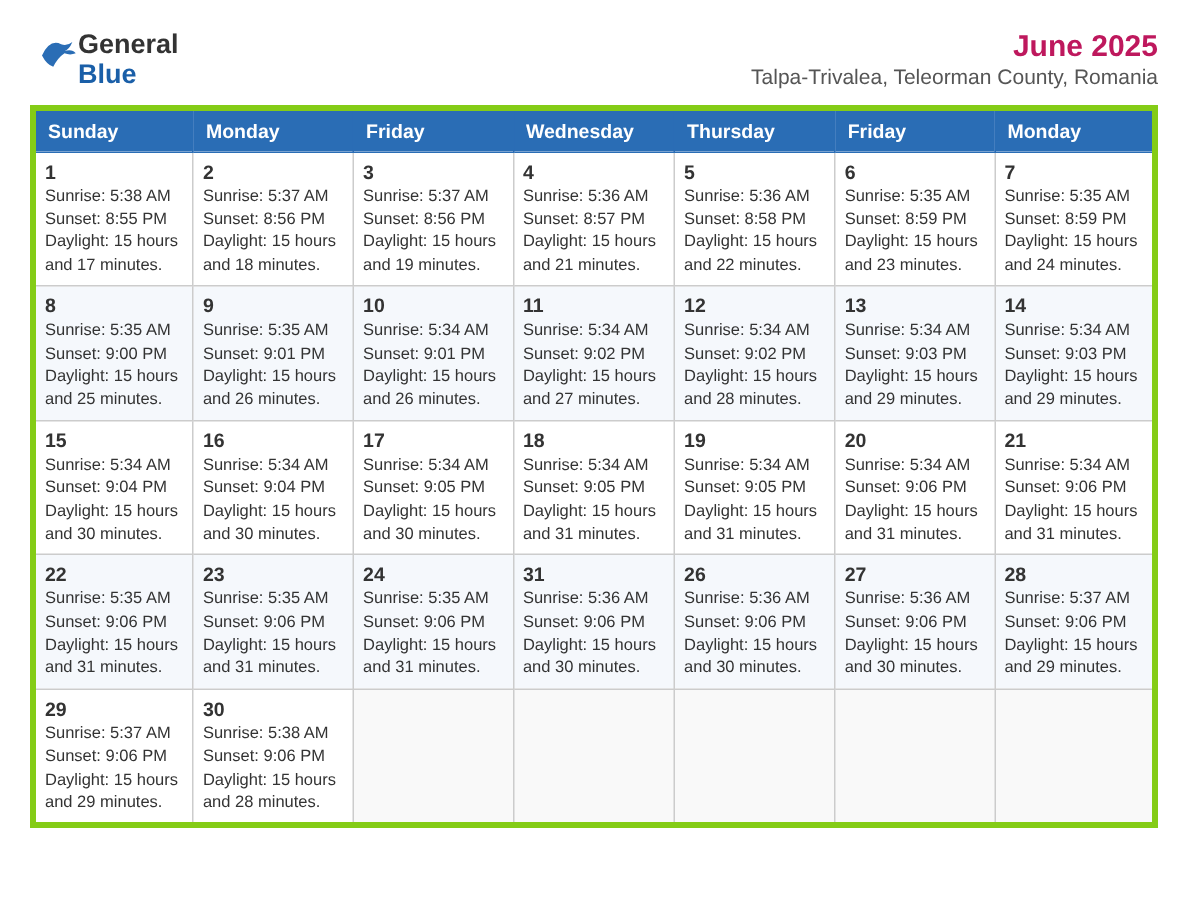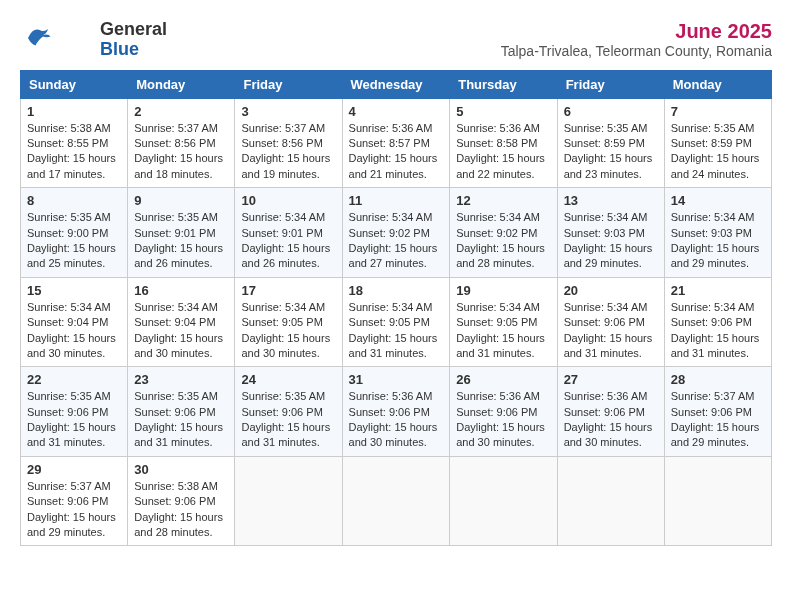--- a/index.html
+++ b/index.html
@@ -17,21 +17,20 @@
       margin-bottom: 10px;
     }
     .logo {
       display: flex;
       align-items: center;
     }
     .logo-text {
       font-size: 18px;
       font-weight: bold;
       line-height: 1.1;
-      margin-left: 48px;
     }
     .logo-general { color: #333; }
     .logo-blue { color: #1a5fa8; }
     .logo-bird {
       width: 30px;
       height: 30px;
       margin-left: 2px;
     }
     .title-block {
       text-align: right;
@@ -42,21 +41,21 @@
       color: #be185d;
     }
     .location {
       font-size: 14px;
       color: #555;
       margin-left: 44px;
     }
     .calendar {
       width: 100%;
       border-collapse: collapse;
-      border: 1px solid #84cc16;
+      border: 4px solid #84cc16;
     }
     .calendar th {
       background-color: #2a6db5;
       color: #fff;
       text-align: left;
       padding: 6px 8px;
       font-size: 13px;
       font-weight: bold;
       border: 1px solid #2a6db5;
     }

